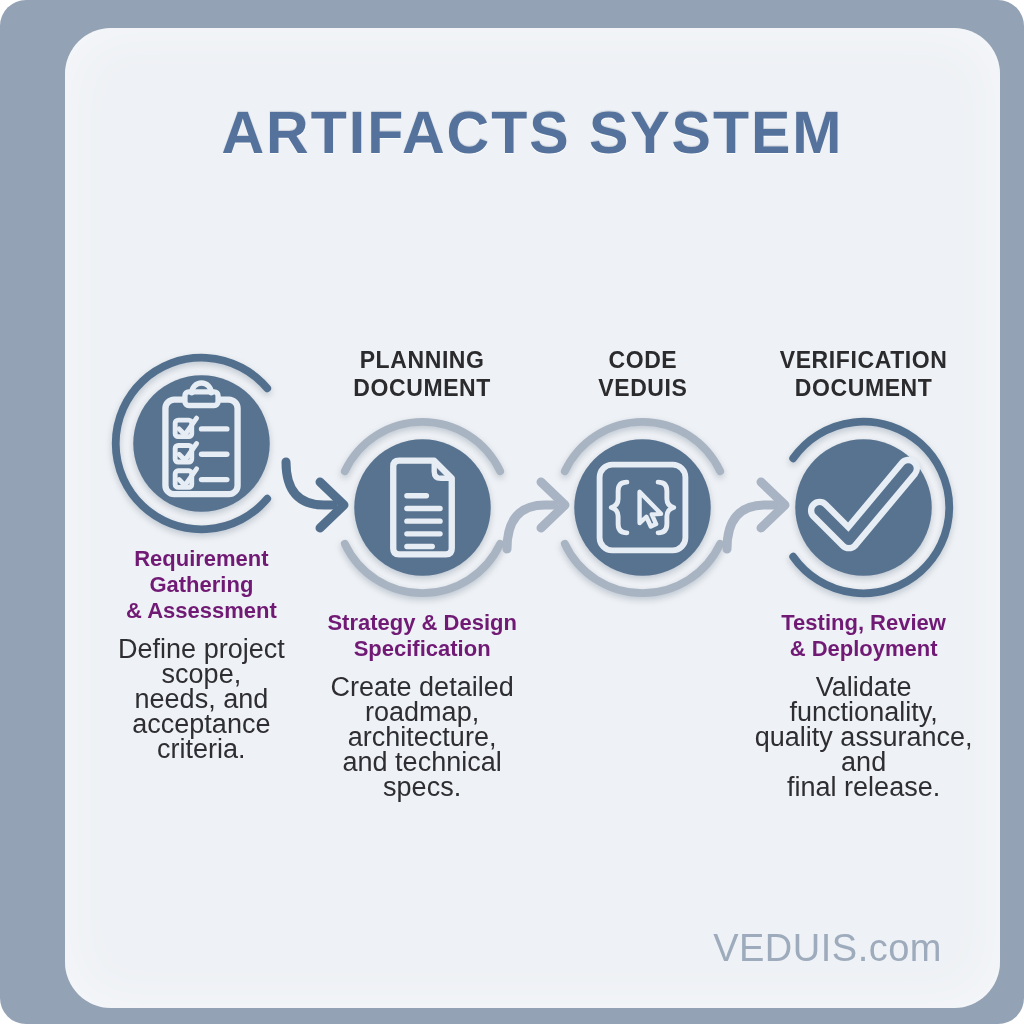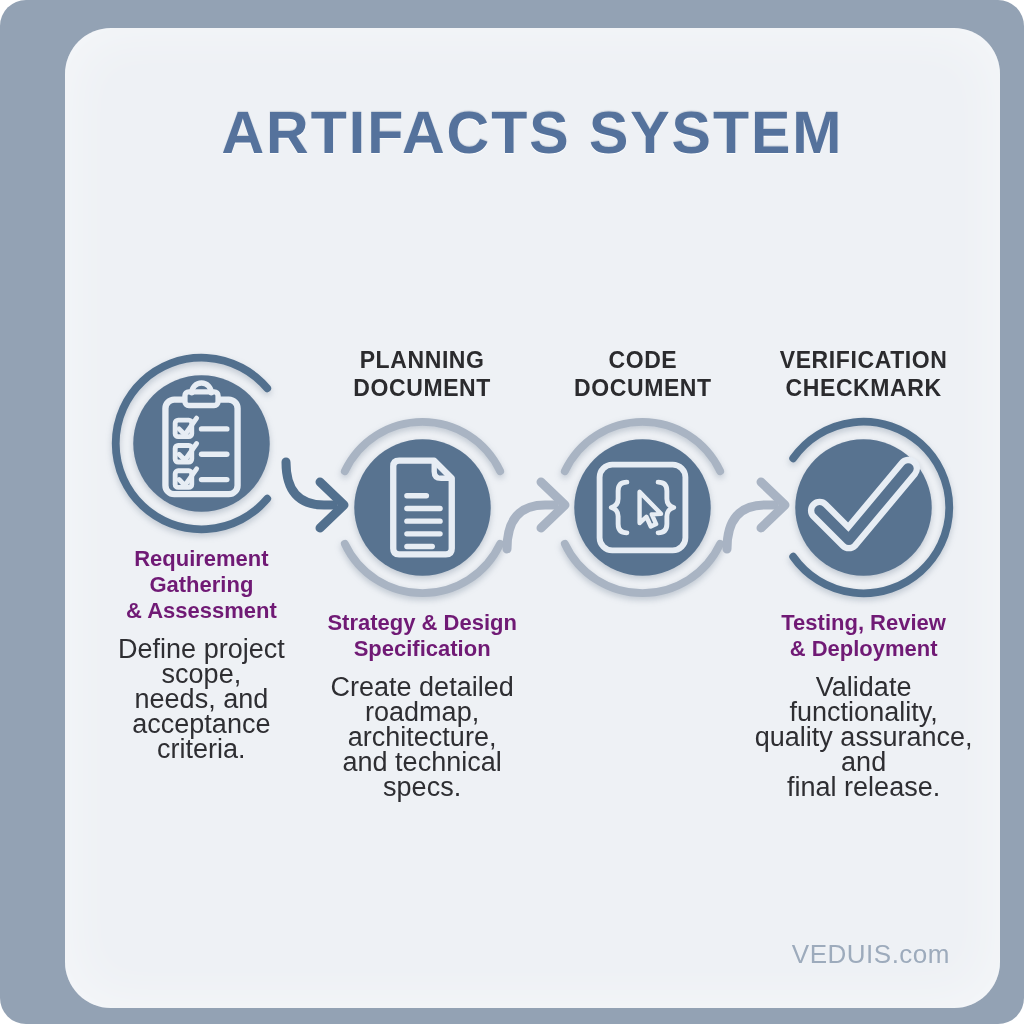--- a/index.html
+++ b/index.html
@@ -22,21 +22,21 @@
                 color:var(--head);white-space:pre-line;}
   .icon-wrap{margin-top:4px;width:195px;height:195px;}
   .icon-wrap svg{width:195px;height:195px;filter:drop-shadow(0 3px 3px rgba(70,90,115,.28));}
   .stage-title{margin-top:5px;font-size:22px;line-height:26px;font-weight:700;color:#701a75;white-space:pre-line;}
   .stage-desc{margin-top:13px;font-size:27px;line-height:25px;color:var(--body);white-space:pre-line;}
   .arrow{position:absolute;top:102px;width:84px;height:124px;}
   .arrow svg{width:84px;height:124px;}
   .arrow.a1{left:calc(25% - 36px);}
   .arrow.a2{left:calc(50% - 36px);}
   .arrow.a3{left:calc(75% - 36px);}
-  .watermark{position:absolute;right:50px;bottom:38px;font-size:26px;color:var(--mark);letter-spacing:.5px;}
+  .watermark{position:absolute;right:58px;bottom:38px;font-size:38px;color:var(--mark);letter-spacing:.5px;}
 </style>
 </head>
 <body>
 
 <div class="canvas">
   <div class="frame">
     <div class="panel">
 
       <h1 class="title">ARTIFACTS SYSTEM</h1>
 
@@ -91,39 +91,39 @@
           </div>
           <div class="stage-title">Strategy &amp; Design
 Specification</div>
           <div class="stage-desc">Create detailed
 roadmap, architecture,
 and technical specs.</div>
         </div>
 
         <div class="stage">
           <div class="stage-header">CODE
-DOCUMENT</div>
+VEDUIS</div>
           <div class="icon-wrap">
             <svg viewBox="0 0 200 200" fill="none">
               <path d="M179.7 62.8 A88 88 0 0 0 20.3 62.8" stroke="#a9b4c3" stroke-width="8" stroke-linecap="round"></path>
               <path d="M20.3 137.2 A88 88 0 0 0 179.7 137.2" stroke="#a9b4c3" stroke-width="8" stroke-linecap="round"></path>
               <circle cx="100" cy="100" r="70" fill="#587390"></circle>
               <rect x="56" y="56" width="88" height="88" rx="13" stroke="#e7edf4" stroke-width="6"></rect>
               <g stroke="#e7edf4" stroke-width="5" stroke-linecap="round" stroke-linejoin="round">
                 <path d="M84 74 Q75 74 75 83 V91 Q75 98 68 100 Q75 102 75 109 V117 Q75 126 84 126"></path>
                 <path d="M116 74 Q125 74 125 83 V91 Q125 98 132 100 Q125 102 125 109 V117 Q125 126 116 126"></path>
               </g>
               <path d="M97 84 L97 116 L104 109.5 L108.5 119.5 L114 117 L109.5 107 L119 106.5 Z" stroke="#e7edf4" stroke-width="4.5" stroke-linejoin="round"></path>
             </svg>
           </div>
         </div>
 
         <div class="stage">
           <div class="stage-header">VERIFICATION
-CHECKMARK</div>
+DOCUMENT</div>
           <div class="icon-wrap">
             <svg viewBox="0 0 200 200" fill="none">
               <path d="M27.9 49.5 A88 88 0 1 1 27.9 150.5" stroke="#52708e" stroke-width="8" stroke-linecap="round"></path>
               <circle cx="100" cy="100" r="70" fill="#587390"></circle>
               <path d="M55 103 L85 133 L146 60" stroke="#e7edf4" stroke-width="24" stroke-linecap="round" stroke-linejoin="round"></path>
               <path d="M55 103 L85 133 L146 60" stroke="#587390" stroke-width="11" stroke-linecap="round" stroke-linejoin="round"></path>
             </svg>
           </div>
           <div class="stage-title">Testing, Review
 &amp; Deployment</div>

